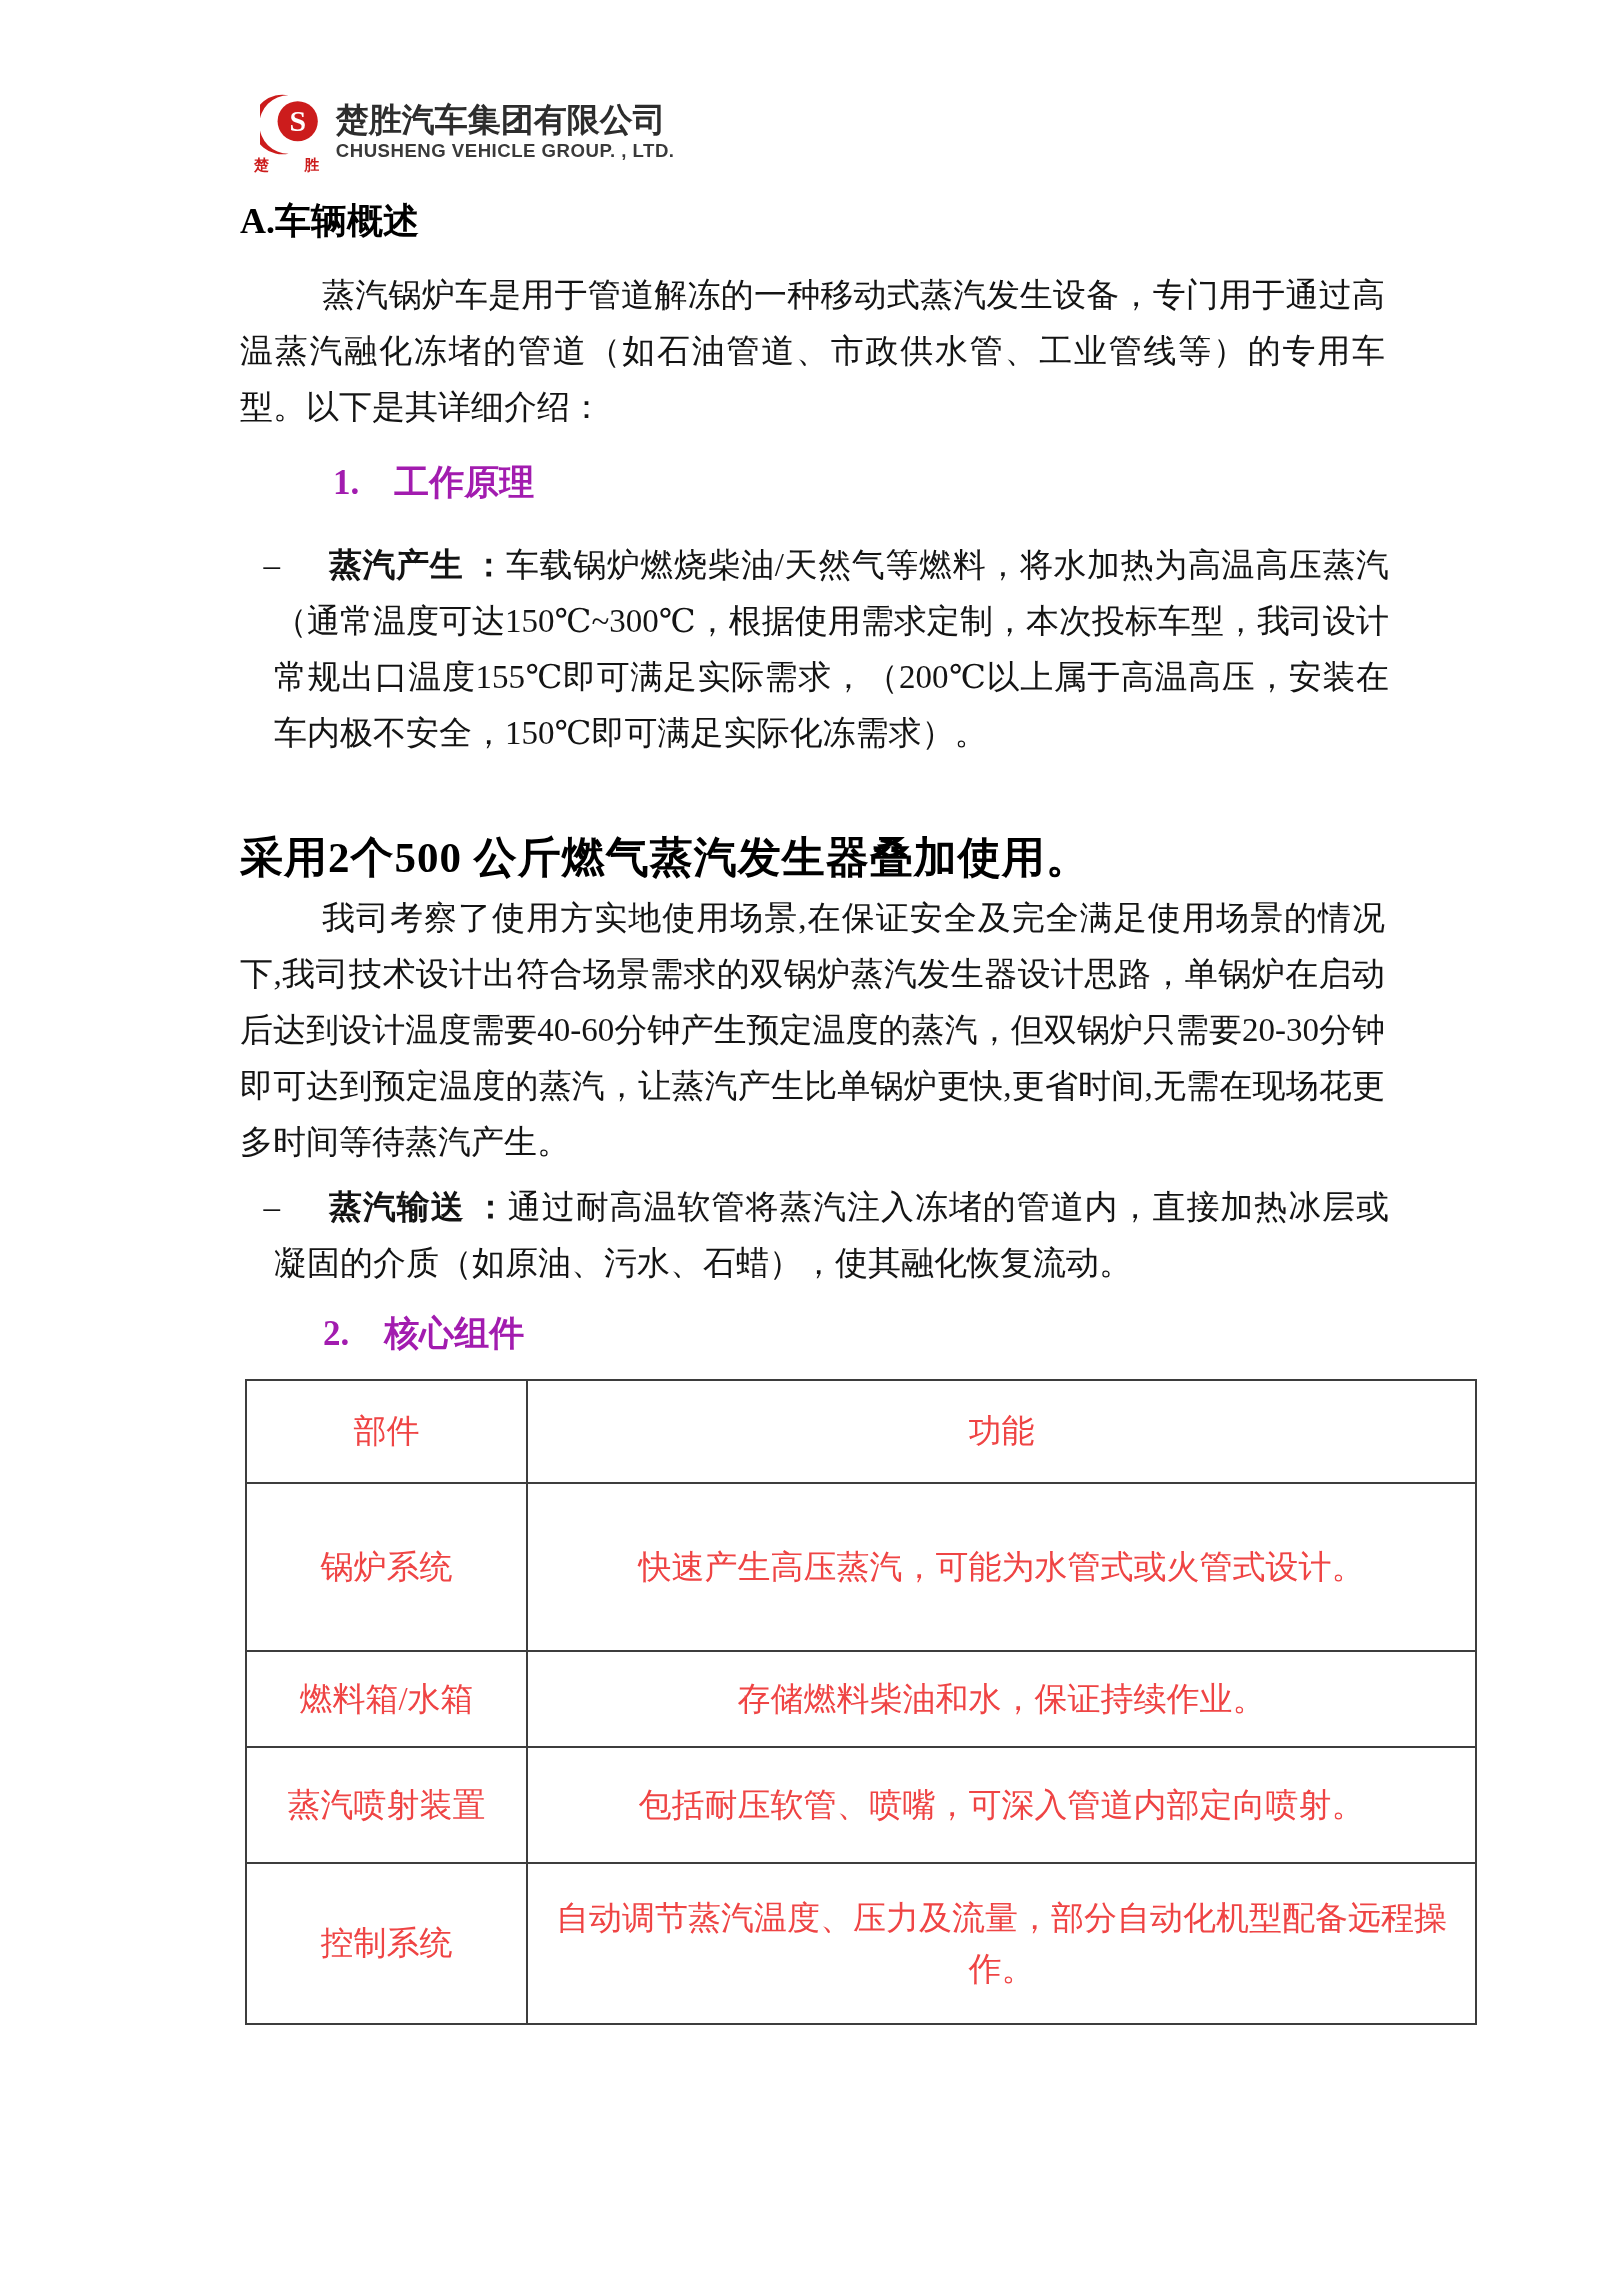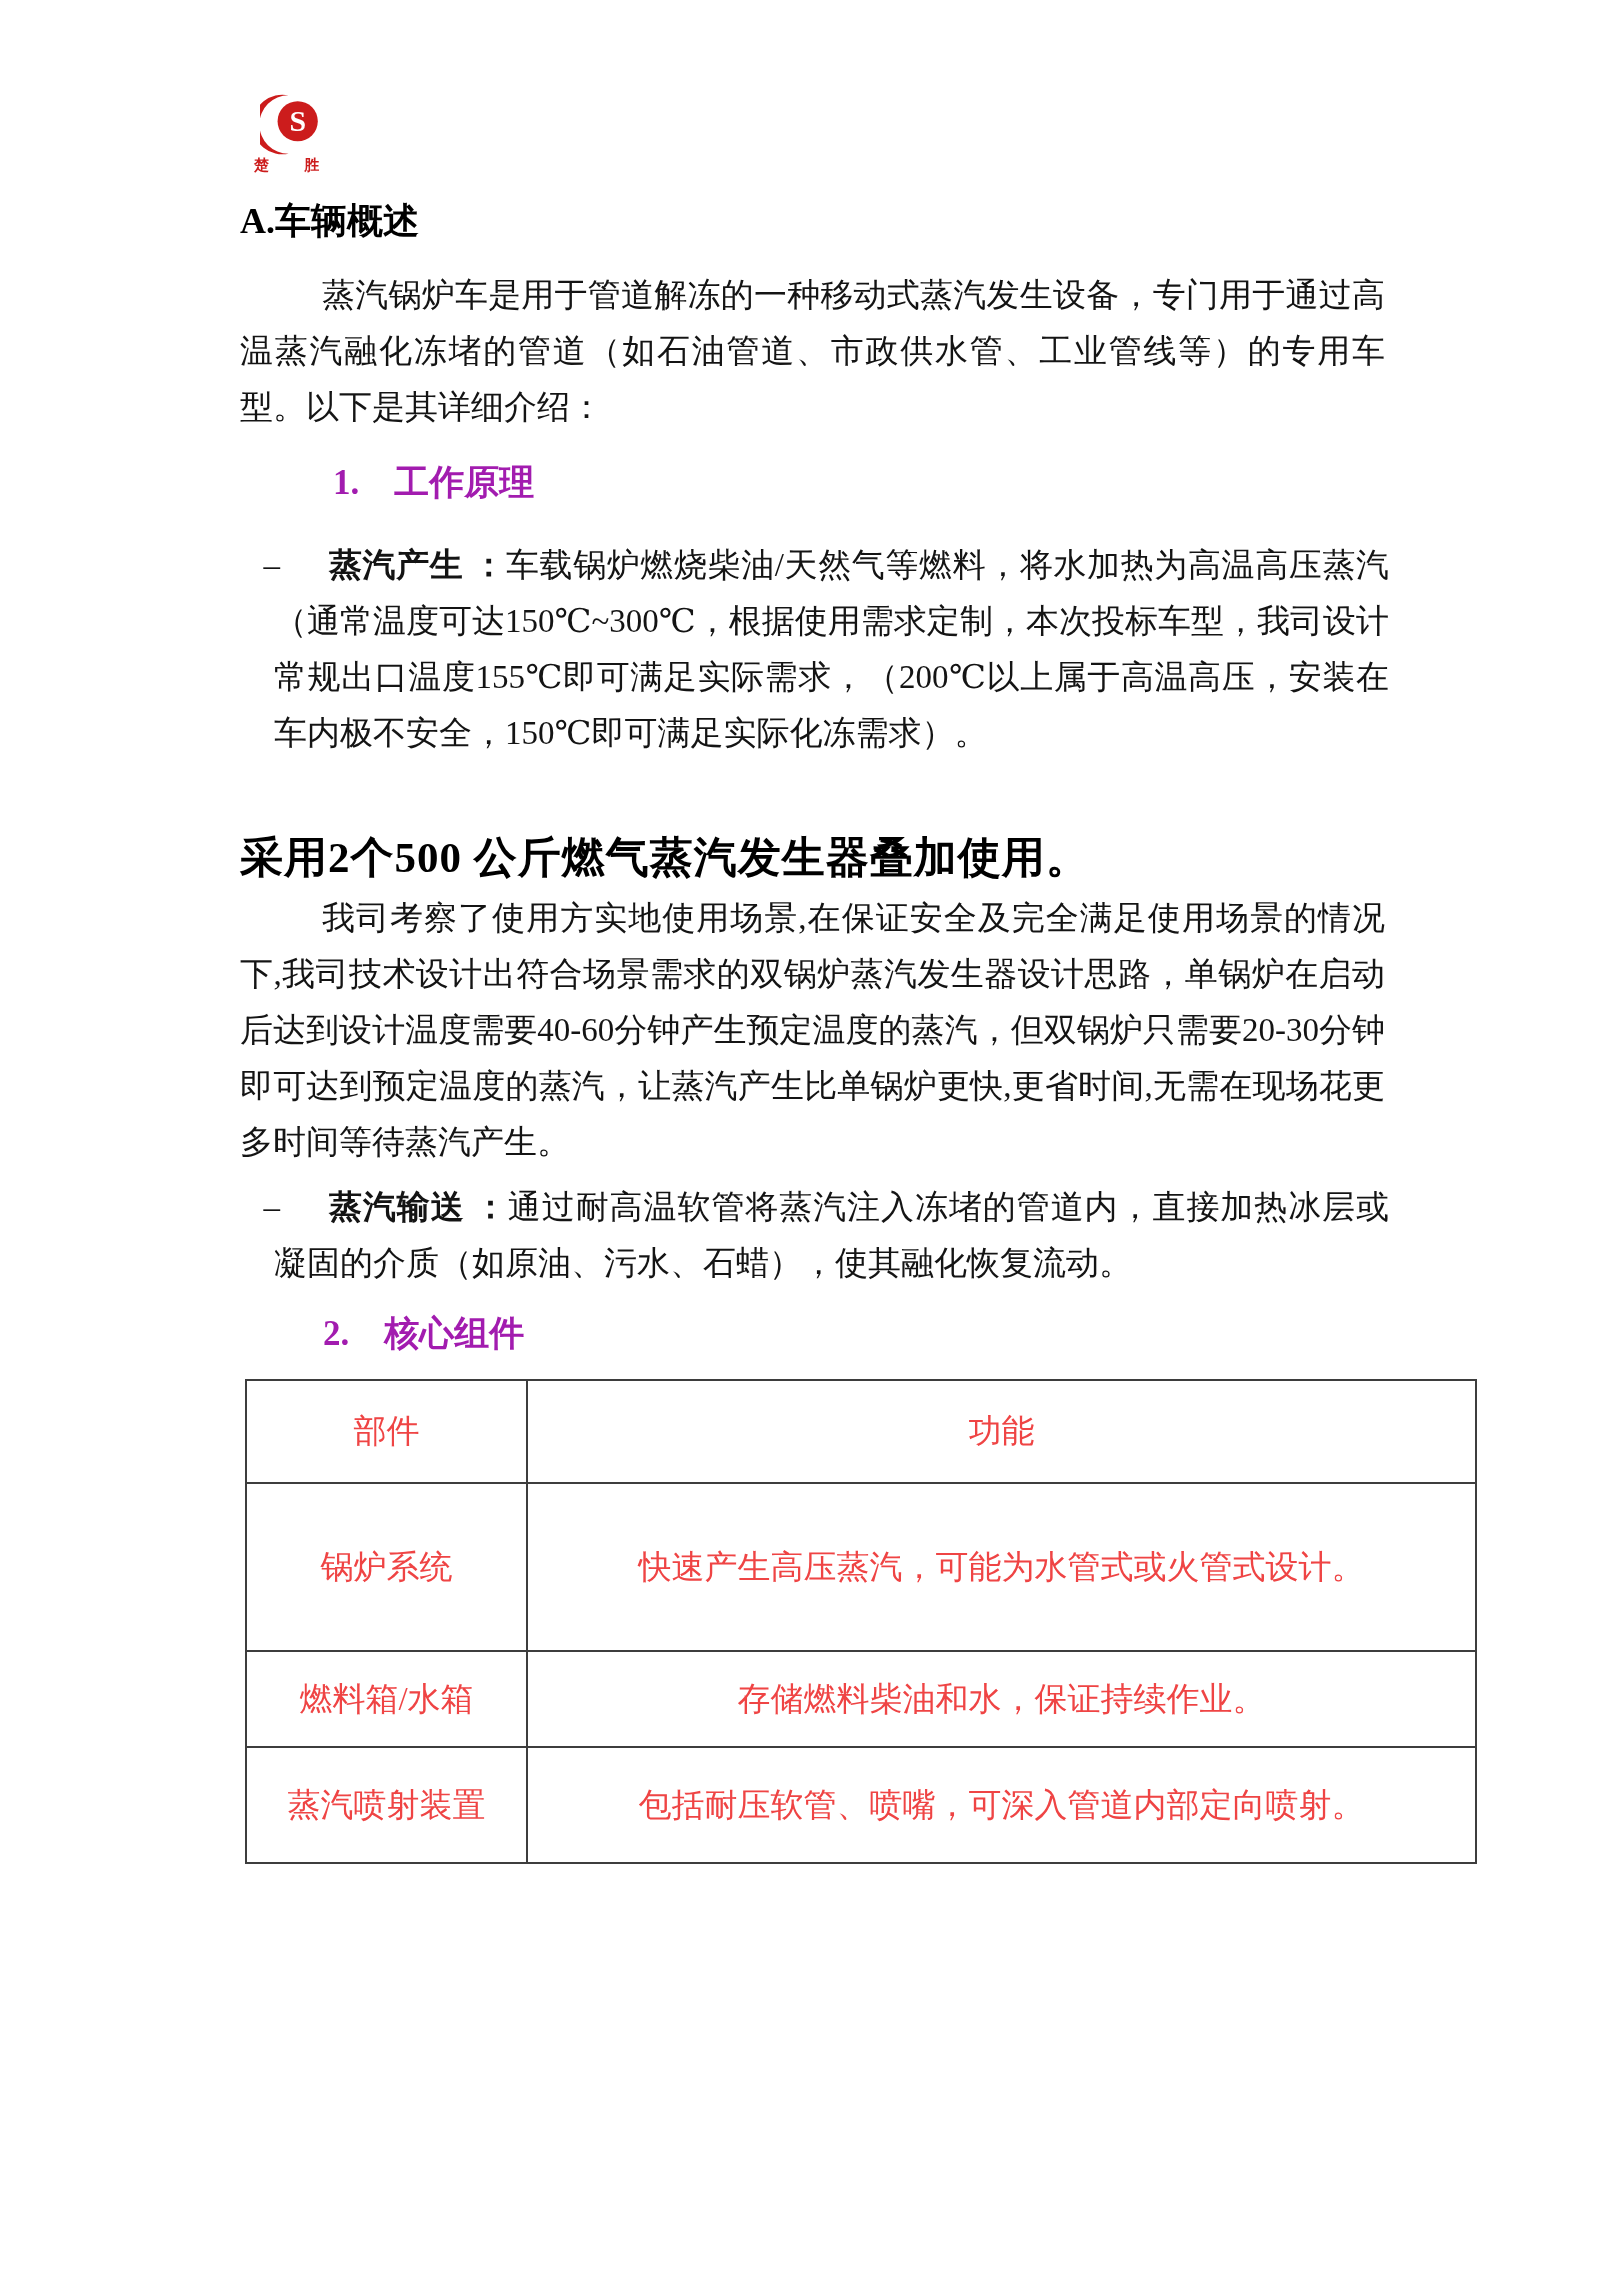--- a/index.html
+++ b/index.html
@@ -86,20 +86,24 @@
 
   <div class="logo">
     <div class="logo-emblem">
       <svg width="65" height="61" viewBox="0 0 100 94">
         <path d="M44,2 A46,46 0 1,0 44,92 A40,40 0 1,1 44,2 Z" fill="#cc1c1c"></path>
         <circle cx="58" cy="42" r="31" fill="#cc1c1c"></circle>
         <text x="58" y="57" text-anchor="middle" font-size="46" font-weight="bold" font-family="Liberation Serif, DejaVu Serif, serif" fill="#ffffff">S</text>
       </svg>
       <div class="emblem-chars">楚 胜</div>
     </div>
+    <div class="logo-text">
+      <div class="logo-cn">楚胜汽车集团有限公司</div>
+      <div class="logo-en">CHUSHENG VEHICLE GROUP. , LTD.</div>
+    </div>
   </div>
 
   <div class="a-title">A.车辆概述</div>
 
   <div class="para p1">蒸汽锅炉车是用于管道解冻的一种移动式蒸汽发生设备，专门用于通过高温蒸汽融化冻堵的管道（如石油管道、市政供水管、工业管线等）的专用车型。以下是其详细介绍：</div>
 
   <div class="h-num h1">1.　工作原理</div>
 
   <div class="bullet b1">
     <span class="dash">–</span>
@@ -132,17 +136,21 @@
         <td>快速产生高压蒸汽，可能为水管式或火管式设计。</td>
       </tr>
       <tr class="row-2">
         <td>燃料箱/水箱</td>
         <td>存储燃料柴油和水，保证持续作业。</td>
       </tr>
       <tr class="row-3">
         <td>蒸汽喷射装置</td>
         <td>包括耐压软管、喷嘴，可深入管道内部定向喷射。</td>
       </tr>
+      <tr class="row-4">
+        <td>控制系统</td>
+        <td>自动调节蒸汽温度、压力及流量，部分自动化机型配备远程操作。</td>
+      </tr>
     </tbody>
   </table>
 
 </div>
 
 
 </body></html>

